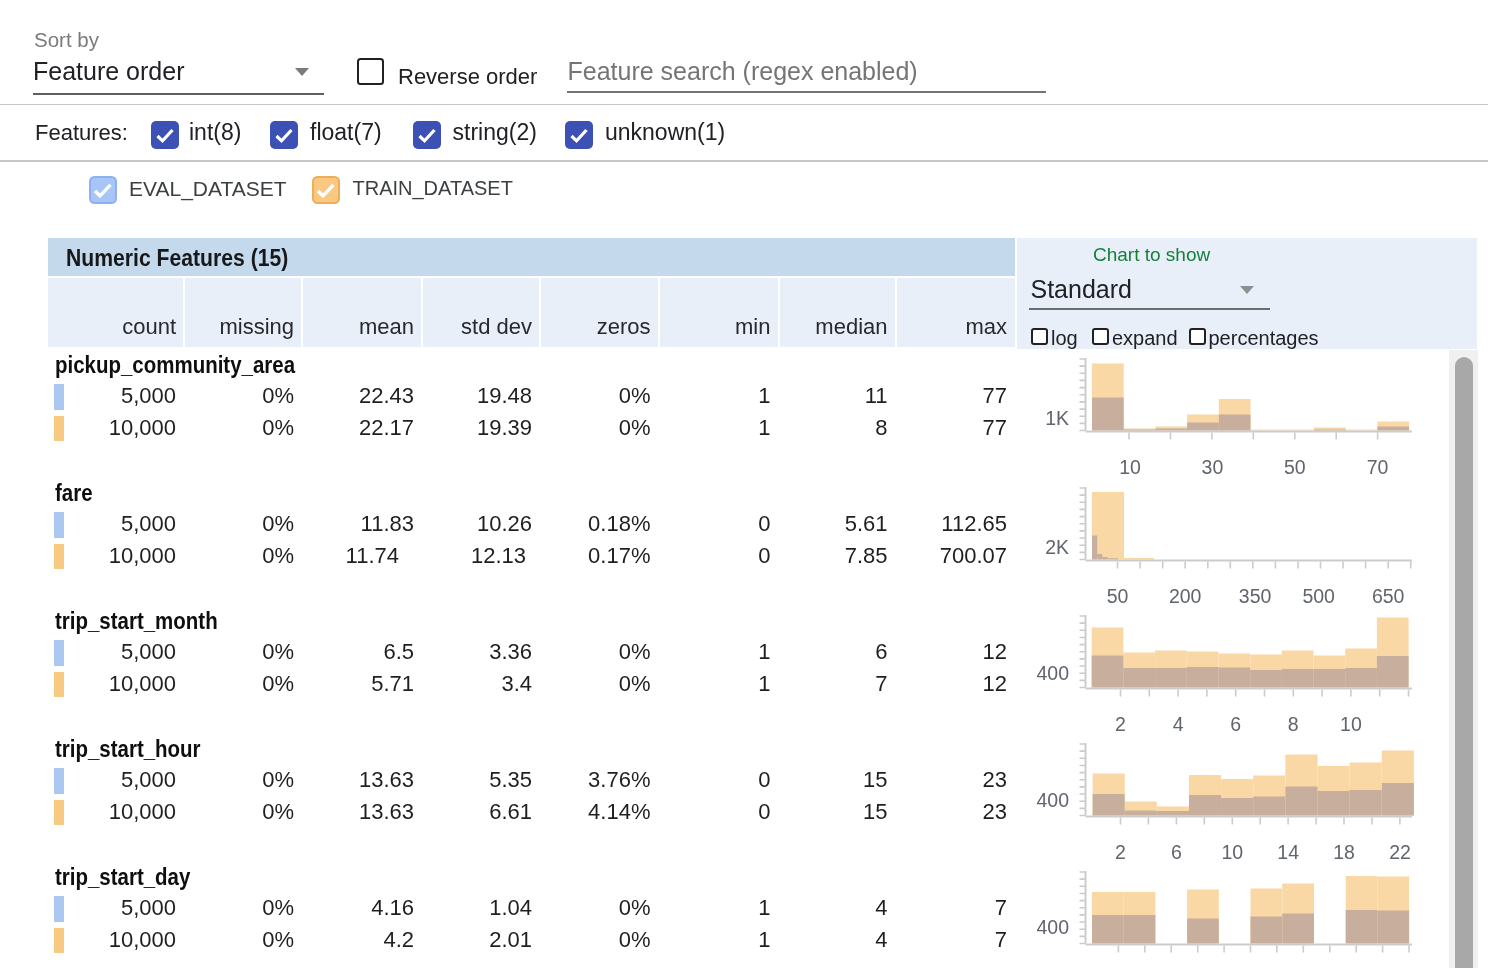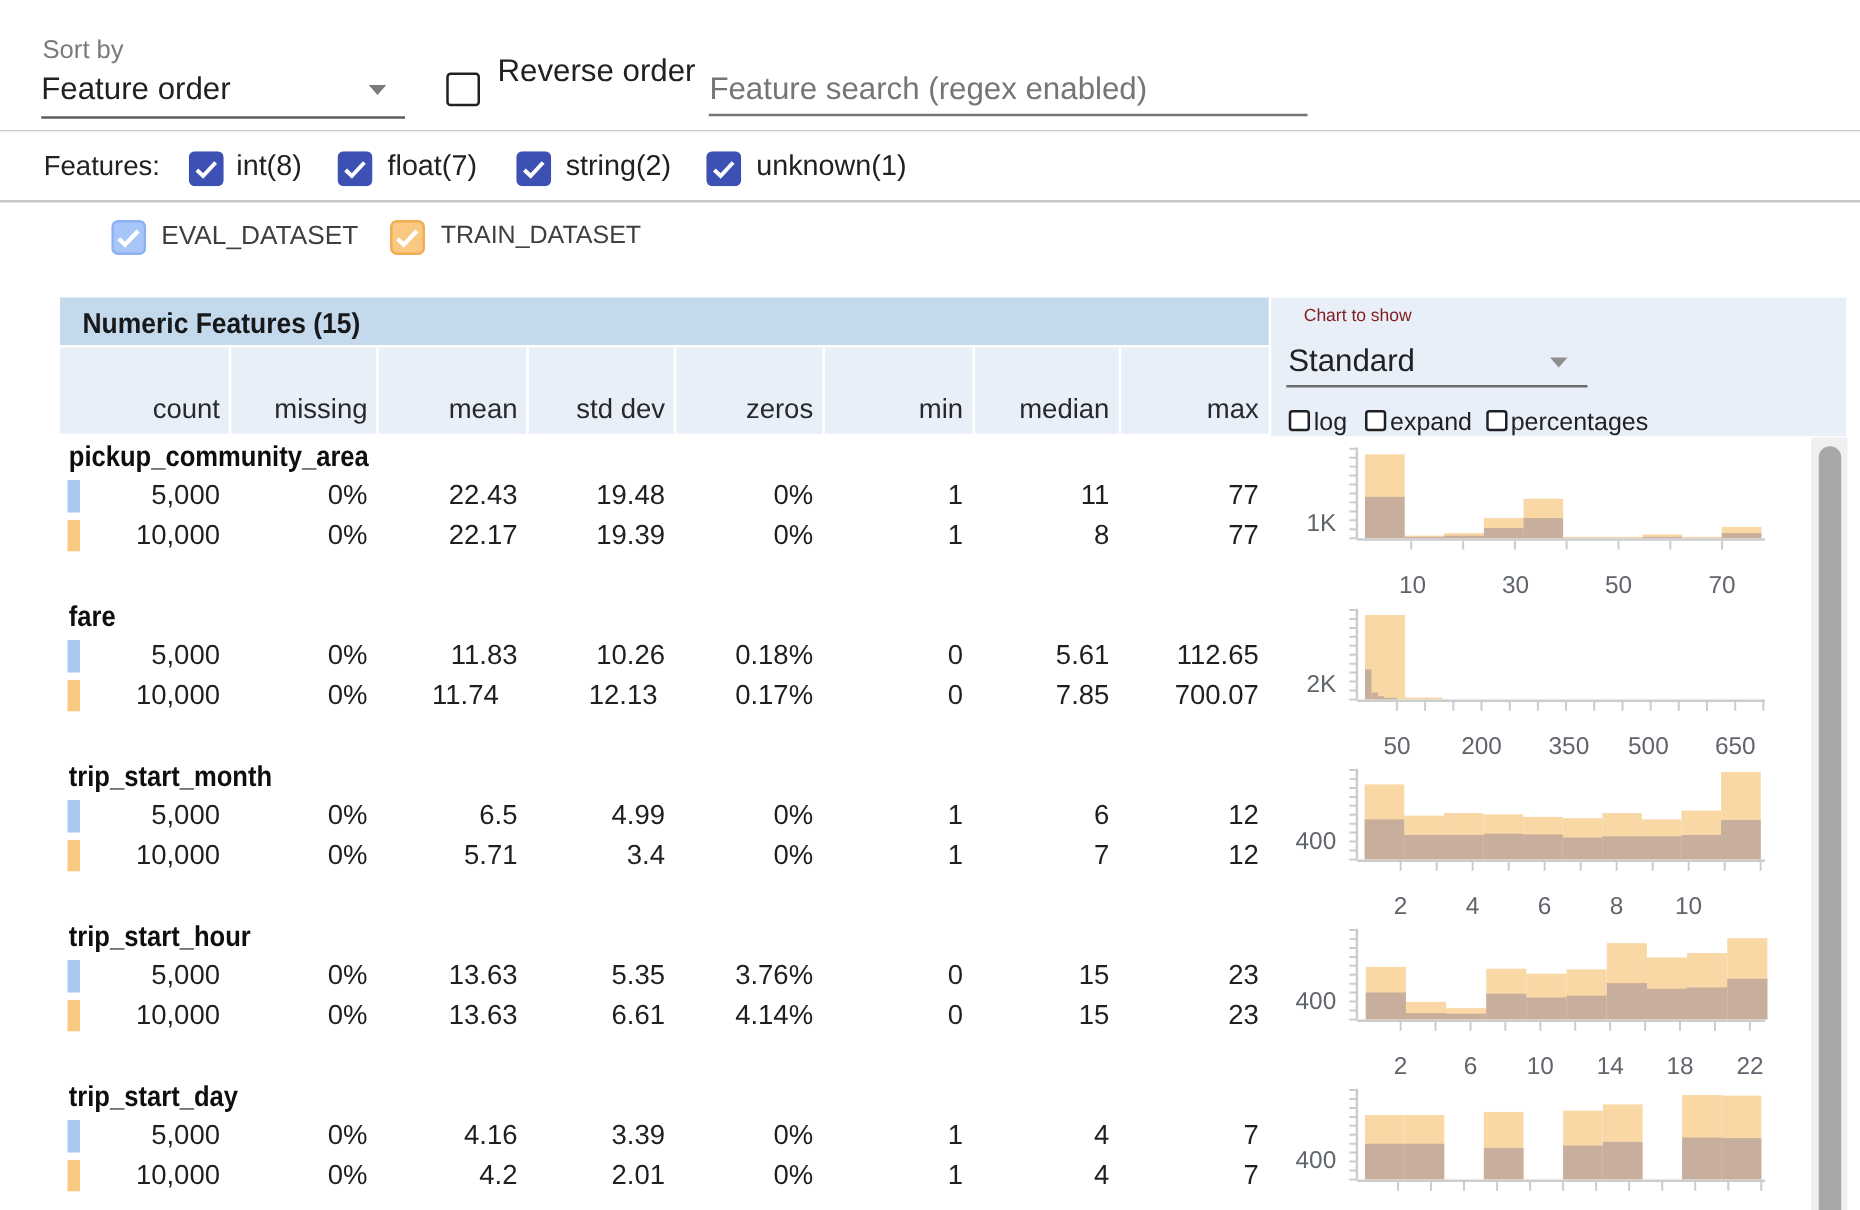--- a/index.html
+++ b/index.html
@@ -9,21 +9,21 @@
 .hcell{position:absolute;font-size:22px;line-height:22px;text-align:right;color:#27292c}
 .fname{position:absolute;font-size:23px;line-height:23px;font-weight:bold;color:#0e0e0e;transform:scaleX(0.89);transform-origin:0 0;white-space:pre}
 .cb{position:absolute;border:2.5px solid #202124;border-radius:3.5px;background:#fff}
 .tri{position:absolute;width:0;height:0}
 </style></head><body>
 <div class="lbl" style="left:34px;top:30.4px;font-size:20.5px;color:#7b7b7b">Sort by</div>
 <div class="lbl" style="left:33px;top:58.5px;font-size:25px">Feature order</div>
 <div class="tri" style="left:294.5px;top:67.9px;border-left:7.5px solid transparent;border-right:7.5px solid transparent;border-top:8.6px solid #7a7a7a"></div>
 <div class="abs" style="left:32.5px;top:92.5px;width:291px;height:2.2px;background:#5f5f5f"></div>
 <div class="cb" style="left:357px;top:57.5px;width:27px;height:27px"></div>
-<div class="lbl" style="left:398px;top:45px;font-size:25px">Reverse order</div>
+<div class="lbl" style="left:398px;top:66px;font-size:22px">Reverse order</div>
 <div class="lbl" style="left:567.5px;top:59.1px;font-size:25px;color:#757575">Feature search (regex enabled)</div>
 <div class="abs" style="left:566.5px;top:91px;width:479px;height:2.1px;background:#747474"></div>
 <div class="abs" style="left:0;top:103.7px;width:1488px;height:1.4px;background:#c6c6c6"></div>
 <div class="lbl" style="left:35px;top:122.2px;font-size:22px">Features:</div>
 <svg class="abs" style="left:151px;top:120.5px" width="28" height="28" viewBox="0 0 28 28">
     <rect x="0" y="0" width="28" height="28" rx="5" fill="#3d50b4"></rect>
     <path d="M6.5 15 L11.5 19.8 L21.5 9" stroke="#fff" stroke-width="3.2" fill="none"></path>
   </svg>
 <div class="lbl" style="left:189px;top:121.3px;font-size:23px">int(8)</div>
 <svg class="abs" style="left:270px;top:120.5px" width="28" height="28" viewBox="0 0 28 28">
@@ -64,21 +64,21 @@
 <div class="abs" style="left:894.5px;top:278px;width:2px;height:69px;background:#fff"></div>
 <div class="hcell" style="left:48px;top:315.5px;width:128px">count</div>
 <div class="hcell" style="left:184px;top:315.5px;width:110px">missing</div>
 <div class="hcell" style="left:302px;top:315.5px;width:112px">mean</div>
 <div class="hcell" style="left:422px;top:315.5px;width:110px">std dev</div>
 <div class="hcell" style="left:540px;top:315.5px;width:110.5px">zeros</div>
 <div class="hcell" style="left:658.5px;top:315.5px;width:112.0px">min</div>
 <div class="hcell" style="left:778.5px;top:315.5px;width:109.0px">median</div>
 <div class="hcell" style="left:895.5px;top:315.5px;width:111.5px">max</div>
 <div class="abs" style="left:1017px;top:238px;width:460px;height:111px;background:#e9eff8"></div>
-<div class="lbl" style="left:1043px;top:245.4px;font-size:14px;color:#7f1d1d">Chart to show</div>
+<div class="lbl" style="left:1093px;top:245.4px;font-size:19px;color:#15803d">Chart to show</div>
 <div class="lbl" style="left:1030.5px;top:277.2px;font-size:25px">Standard</div>
 <div class="tri" style="left:1239.5px;top:286px;border-left:7.7px solid transparent;border-right:7.7px solid transparent;border-top:8.8px solid #8f8f8f"></div>
 <div class="abs" style="left:1029px;top:307.5px;width:241px;height:2.2px;background:#6d6d6d"></div>
 <div class="cb" style="left:1031px;top:327.5px;width:17px;height:17px;border-width:2.5px;border-radius:3px"></div>
 <div class="lbl" style="left:1051px;top:328.1px;font-size:20px">log</div>
 <div class="cb" style="left:1092px;top:327.5px;width:17px;height:17px;border-width:2.5px;border-radius:3px"></div>
 <div class="lbl" style="left:1112px;top:328.1px;font-size:20px">expand</div>
 <div class="cb" style="left:1188.5px;top:327.5px;width:17px;height:17px;border-width:2.5px;border-radius:3px"></div>
 <div class="lbl" style="left:1208.5px;top:328.1px;font-size:20px">percentages</div>
 <div class="fname" style="left:55px;top:353.5px">pickup_community_area</div>
@@ -118,21 +118,21 @@
 <div class="num" style="left:540px;top:545.2px;width:110.5px">0.17%</div>
 <div class="num" style="left:658.5px;top:545.2px;width:112.0px">0</div>
 <div class="num" style="left:778.5px;top:545.2px;width:109.0px">7.85</div>
 <div class="num" style="left:895.5px;top:545.2px;width:111.5px">700.07</div>
 <div class="fname" style="left:55px;top:609.5px">trip_start_month</div>
 <div class="abs" style="left:53.5px;top:640px;width:10.5px;height:25.5px;background:#abc8f1"></div>
 <div class="abs" style="left:53.5px;top:671.5px;width:10.5px;height:25.5px;background:#f8c980"></div>
 <div class="num" style="left:48px;top:641px;width:128px">5,000</div>
 <div class="num" style="left:184px;top:641px;width:110px">0%</div>
 <div class="num" style="left:302px;top:641px;width:112px">6.5</div>
-<div class="num" style="left:422px;top:641px;width:110px">4.99</div>
+<div class="num" style="left:422px;top:641px;width:110px">3.36</div>
 <div class="num" style="left:540px;top:641px;width:110.5px">0%</div>
 <div class="num" style="left:658.5px;top:641px;width:112.0px">1</div>
 <div class="num" style="left:778.5px;top:641px;width:109.0px">6</div>
 <div class="num" style="left:895.5px;top:641px;width:111.5px">12</div>
 <div class="num" style="left:48px;top:673.2px;width:128px">10,000</div>
 <div class="num" style="left:184px;top:673.2px;width:110px">0%</div>
 <div class="num" style="left:302px;top:673.2px;width:112px">5.71</div>
 <div class="num" style="left:422px;top:673.2px;width:110px">3.4</div>
 <div class="num" style="left:540px;top:673.2px;width:110.5px">0%</div>
 <div class="num" style="left:658.5px;top:673.2px;width:112.0px">1</div>
@@ -156,21 +156,21 @@
 <div class="num" style="left:540px;top:801.2px;width:110.5px">4.14%</div>
 <div class="num" style="left:658.5px;top:801.2px;width:112.0px">0</div>
 <div class="num" style="left:778.5px;top:801.2px;width:109.0px">15</div>
 <div class="num" style="left:895.5px;top:801.2px;width:111.5px">23</div>
 <div class="fname" style="left:55px;top:865.5px">trip_start_day</div>
 <div class="abs" style="left:53.5px;top:896px;width:10.5px;height:25.5px;background:#abc8f1"></div>
 <div class="abs" style="left:53.5px;top:927.5px;width:10.5px;height:25.5px;background:#f8c980"></div>
 <div class="num" style="left:48px;top:897px;width:128px">5,000</div>
 <div class="num" style="left:184px;top:897px;width:110px">0%</div>
 <div class="num" style="left:302px;top:897px;width:112px">4.16</div>
-<div class="num" style="left:422px;top:897px;width:110px">3.39</div>
+<div class="num" style="left:422px;top:897px;width:110px">1.04</div>
 <div class="num" style="left:540px;top:897px;width:110.5px">0%</div>
 <div class="num" style="left:658.5px;top:897px;width:112.0px">1</div>
 <div class="num" style="left:778.5px;top:897px;width:109.0px">4</div>
 <div class="num" style="left:895.5px;top:897px;width:111.5px">7</div>
 <div class="num" style="left:48px;top:929.2px;width:128px">10,000</div>
 <div class="num" style="left:184px;top:929.2px;width:110px">0%</div>
 <div class="num" style="left:302px;top:929.2px;width:112px">4.2</div>
 <div class="num" style="left:422px;top:929.2px;width:110px">2.01</div>
 <div class="num" style="left:540px;top:929.2px;width:110.5px">0%</div>
 <div class="num" style="left:658.5px;top:929.2px;width:112.0px">1</div>

